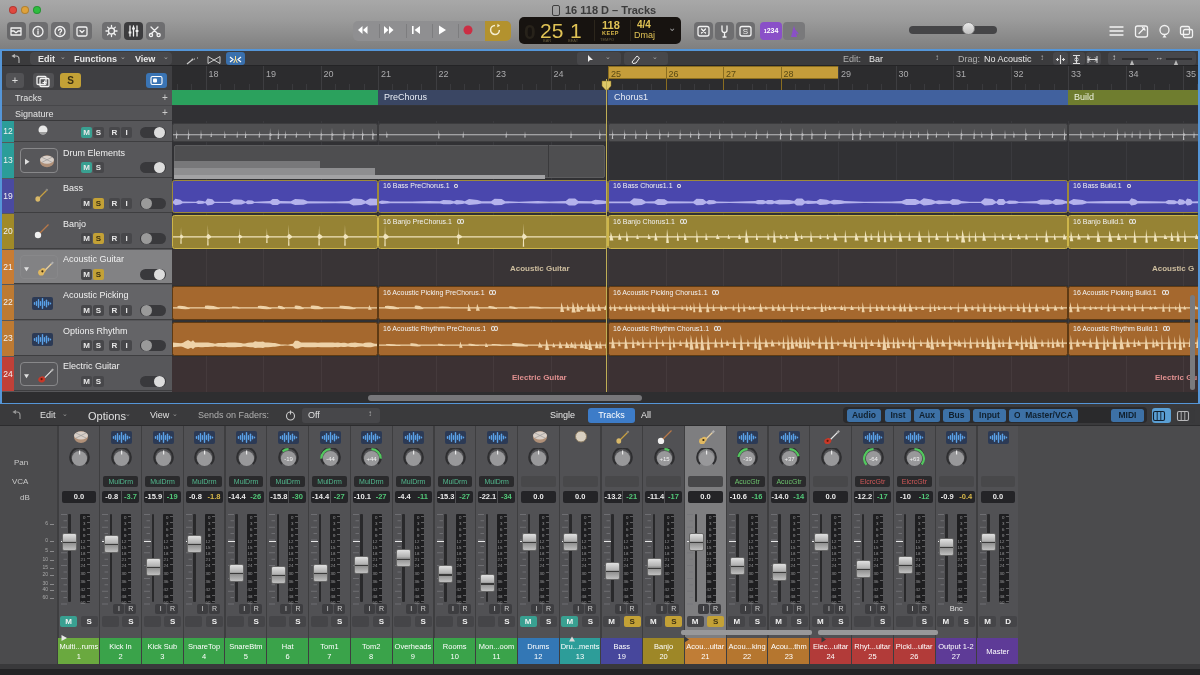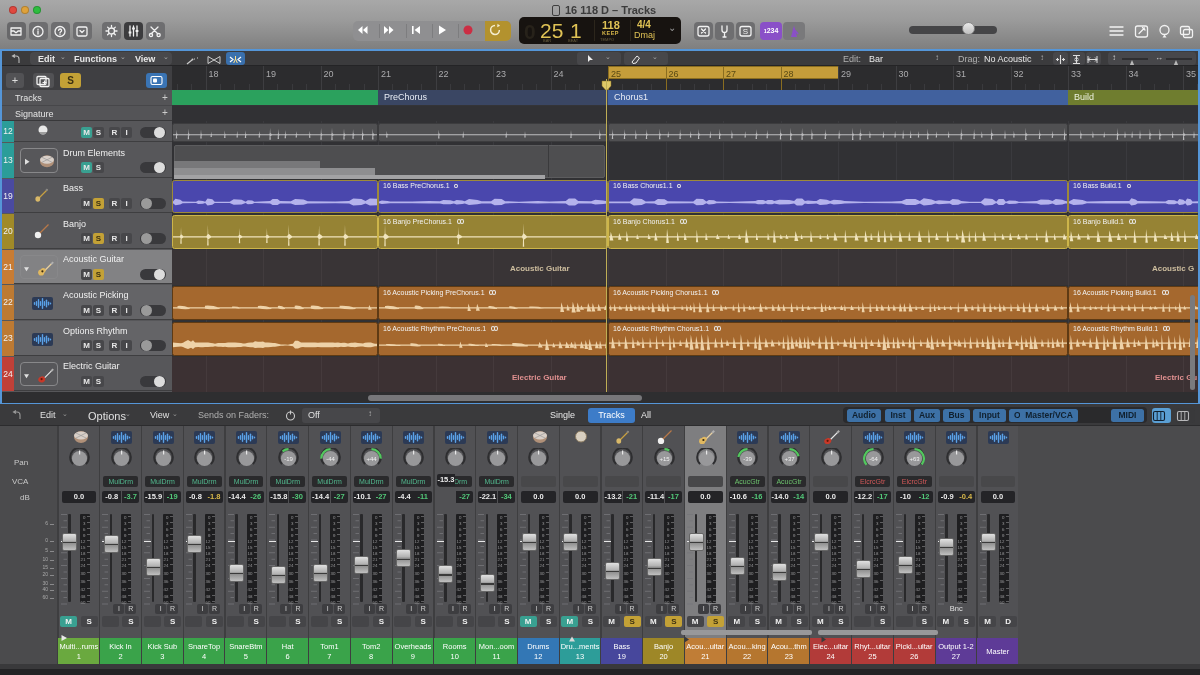--- a/index.html
+++ b/index.html
@@ -1273,21 +1273,21 @@
         <rect x="17.8" y="5.5" width="1.4" height="2" rx="0.7" fill="#5aa2e8"></rect>
       </svg></div>
 <div style="position:absolute;left:444.915px;top:448px;width:21px;height:21px;"><svg width="21" height="21" viewBox="0 0 21 21">
         <path d="M4.2 16 A9.3 9.3 0 1 1 16.8 16" fill="none" stroke="#2e2e30" stroke-width="2"></path>
         <circle cx="10.5" cy="10.5" r="7.6" fill="#98989a"></circle>
         <rect x="10" y="2.5" width="1.2" height="4" fill="#e8e8e8"></rect>
       </svg></div>
 <div style="position:absolute;left:437.53000000000003px;top:476px;width:34.77px;height:11px;background:#2a2a2c;border-radius:2px;text-align:center;">
       <div style="font-size:7px;color:#52b88e;line-height:11px;">MulDrm</div>
     </div>
-<div style="position:absolute;left:436.53000000000003px;top:474px;width:18.885px;height:12px;background:#242427;border-radius:2px 0 0 2px;">
+<div style="position:absolute;left:436.53000000000003px;top:491px;width:18.885px;height:12px;background:#242427;border-radius:2px 0 0 2px;">
       <div style="font-size:7.5px;font-weight:bold;color:#ececec;line-height:12px;text-align:center;">-15.3</div>
     </div>
 <div style="position:absolute;left:455.915px;top:491px;width:17.385px;height:12px;background:#242427;border-radius:0 2px 2px 0;">
       <div style="font-size:7.5px;font-weight:bold;color:#52c878;line-height:12px;text-align:center;">-27</div>
     </div>
 <svg style="position:absolute;left:435.53000000000003px;top:512px" width="8" height="95" viewBox="0 0 8 95">
       <use href="#fticks"></use>
     </svg>
 <div style="position:absolute;left:444.03000000000003px;top:514px;width:2.5px;height:88px;background:#29292b;border-radius:1px;"></div>
 <div style="position:absolute;left:436.53000000000003px;top:540.5px;width:7px;height:1px;background:#e8e8e8;"></div>

